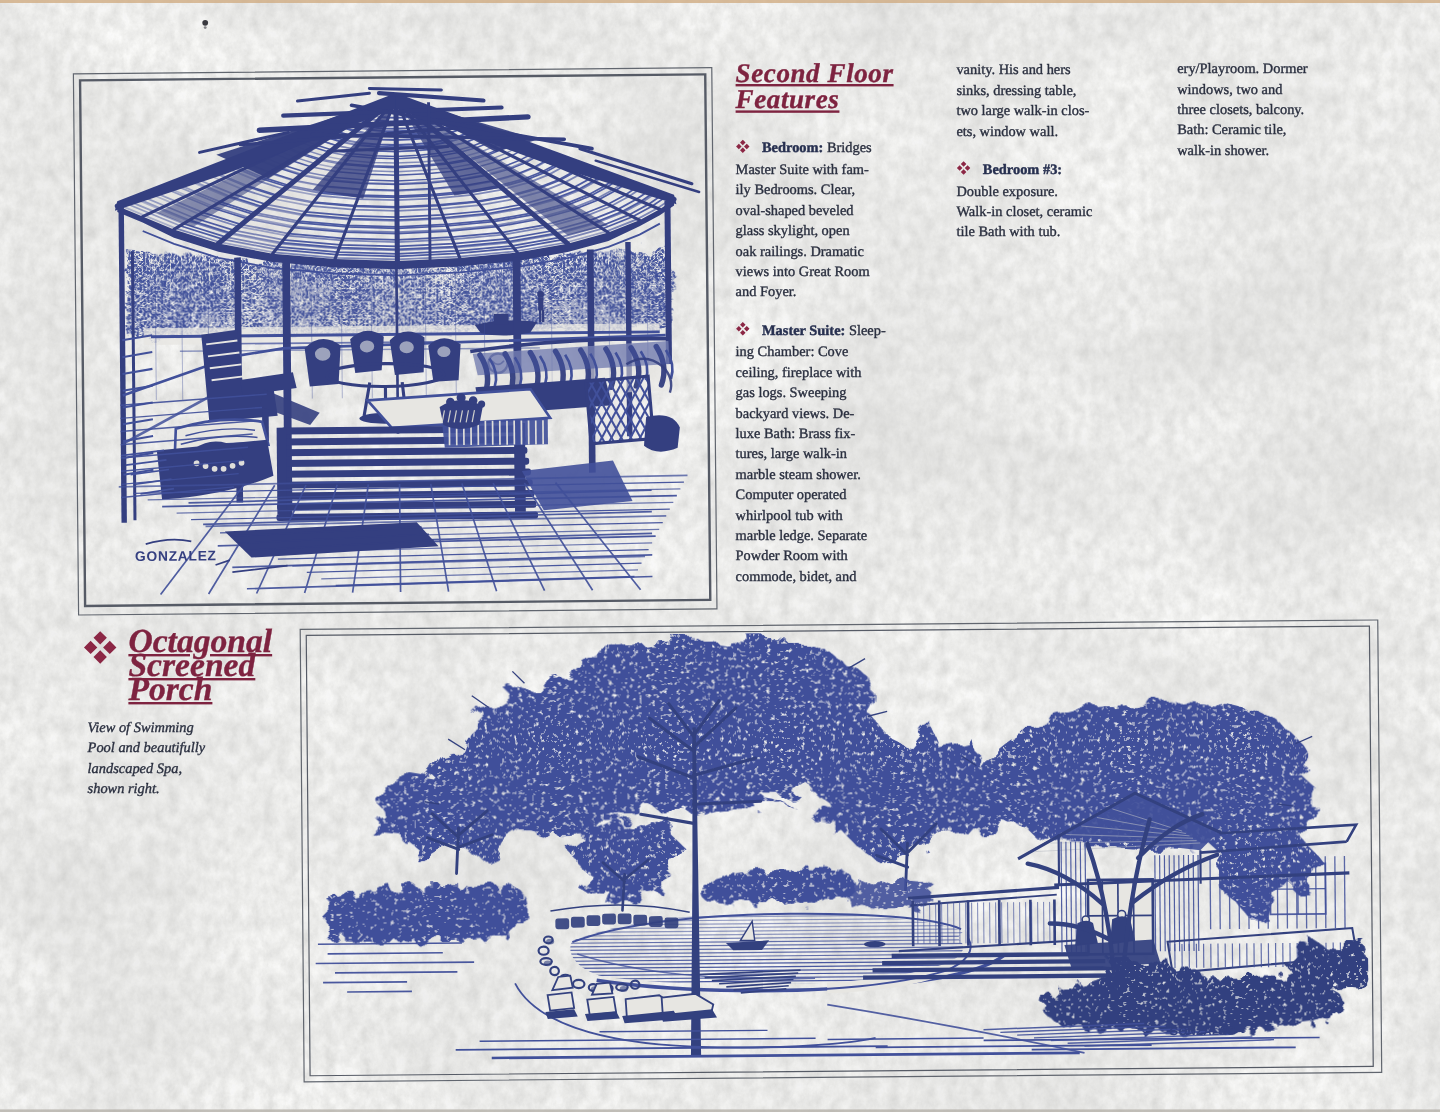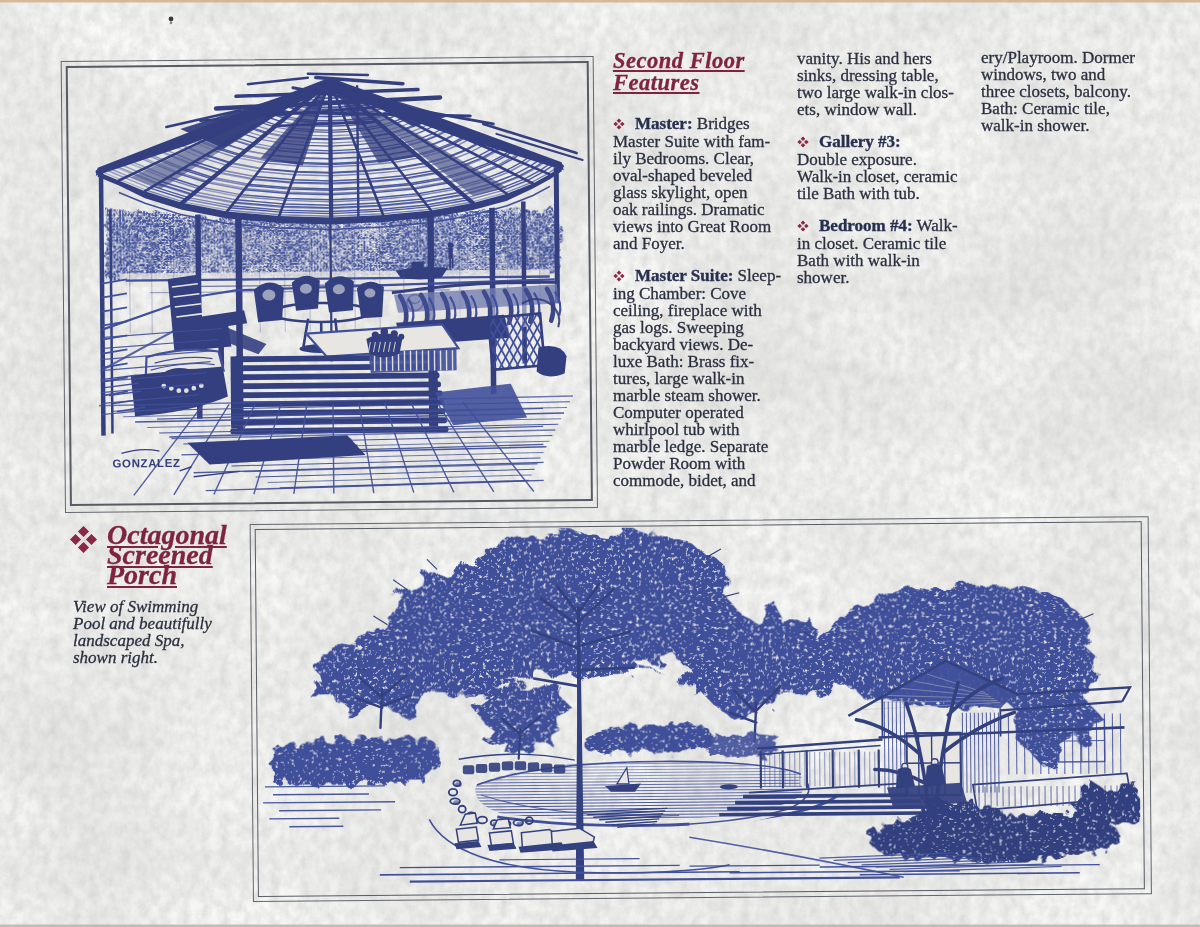--- a/index.html
+++ b/index.html
@@ -1,19 +1,19 @@
 <!DOCTYPE html>
 <html><head>
 <meta charset="utf-8">
 <style>
   html,body{margin:0;padding:0;}
   body{width:1200px;height:927px;position:relative;overflow:hidden;
        background:#e6e5e1;font-family:"Liberation Serif",serif;}
   .abs{position:absolute;}
-  .body-txt{font-size:17px;line-height:17px;color:#2b3040;white-space:nowrap;
+  .body-txt{font-size:12px;line-height:17px;color:#2b3040;white-space:nowrap;
              -webkit-text-stroke:0.3px #2b3040;}
   .body-txt p{margin:0 0 15px 0;}
   b{color:#273050;-webkit-text-stroke:0.35px #273050;}
   .dmk{display:inline-block;vertical-align:-1px;margin-right:10px;}
   .ttl{font-style:italic;font-weight:bold;color:#7e2340;text-decoration:underline;-webkit-text-stroke:0.3px #7e2340;}
 </style>
 </head>
 <body>
 
 <svg class="abs" style="left:0;top:0;" width="1200" height="927">
@@ -495,34 +495,31 @@
 <text x="41" y="400" font-family="Liberation Sans" font-weight="bold" font-size="11.5" fill="#343f80" letter-spacing="0.6">GONZALEZ</text>
 <path d="M50,386 q20,-6 38,-2 M108,404 l12,-4 M122,410 l46,-5" stroke="#343f80" stroke-width="1.4" fill="none"></path>
       </svg></div>
 </div>
 
 <div class="abs ttl" style="left:613px;top:49.5px;width:200px;font-size:22.5px;line-height:22.5px;letter-spacing:0.5px;">Second Floor<br>Features</div>
 
 <div class="abs body-txt" style="left:613px;top:114.9px;">
 <p><span class="dmk"><svg width="12" height="12" viewBox="0 0 24 24">
           <path fill="#8c2745" d="M12 0.8 16.6 5.4 12 10 7.4 5.4Z M5.4 7.4 10 12 5.4 16.6 0.8 12Z M18.6 7.4 23.2 12 18.6 16.6 14 12Z M12 14 16.6 18.6 12 23.2 7.4 18.6Z"></path>
-        </svg></span><b>Master:</b> Bridges<br>Master Suite with fam-<br>ily Bedrooms. Clear,<br>oval-shaped beveled<br>glass skylight, open<br>oak railings. Dramatic<br>views into Great Room<br>and Foyer.</p>
+        </svg></span><b>Bedroom:</b> Bridges<br>Master Suite with fam-<br>ily Bedrooms. Clear,<br>oval-shaped beveled<br>glass skylight, open<br>oak railings. Dramatic<br>views into Great Room<br>and Foyer.</p>
 <p><span class="dmk"><svg width="12" height="12" viewBox="0 0 24 24">
           <path fill="#8c2745" d="M12 0.8 16.6 5.4 12 10 7.4 5.4Z M5.4 7.4 10 12 5.4 16.6 0.8 12Z M18.6 7.4 23.2 12 18.6 16.6 14 12Z M12 14 16.6 18.6 12 23.2 7.4 18.6Z"></path>
         </svg></span><b>Master Suite:</b> Sleep-<br>ing Chamber: Cove<br>ceiling, fireplace with<br>gas logs. Sweeping<br>backyard views. De-<br>luxe Bath: Brass fix-<br>tures, large walk-in<br>marble steam shower.<br>Computer operated<br>whirlpool tub with<br>marble ledge. Separate<br>Powder Room with<br>commode, bidet, and</p>
 </div>
 
 <div class="abs body-txt" style="left:797px;top:50px;">
 <p>vanity. His and hers<br>sinks, dressing table,<br>two large walk-in clos-<br>ets, window wall.</p>
 <p><span class="dmk"><svg width="12" height="12" viewBox="0 0 24 24">
           <path fill="#8c2745" d="M12 0.8 16.6 5.4 12 10 7.4 5.4Z M5.4 7.4 10 12 5.4 16.6 0.8 12Z M18.6 7.4 23.2 12 18.6 16.6 14 12Z M12 14 16.6 18.6 12 23.2 7.4 18.6Z"></path>
-        </svg></span><b>Gallery #3:</b><br>Double exposure.<br>Walk-in closet, ceramic<br>tile Bath with tub.</p>
-<p><span class="dmk"><svg width="12" height="12" viewBox="0 0 24 24">
-          <path fill="#8c2745" d="M12 0.8 16.6 5.4 12 10 7.4 5.4Z M5.4 7.4 10 12 5.4 16.6 0.8 12Z M18.6 7.4 23.2 12 18.6 16.6 14 12Z M12 14 16.6 18.6 12 23.2 7.4 18.6Z"></path>
-        </svg></span><b>Bedroom #4:</b> Walk-<br>in closet. Ceramic tile<br>Bath with walk-in<br>shower.</p>
+        </svg></span><b>Bedroom #3:</b><br>Double exposure.<br>Walk-in closet, ceramic<br>tile Bath with tub.</p>
 </div>
 
 <div class="abs body-txt" style="left:981px;top:48.7px;">
 <p>ery/Playroom. Dormer<br>windows, two and<br>three closets, balcony.<br>Bath: Ceramic tile,<br>walk-in shower.</p>
 </div>
 
 <svg class="abs" style="left:69px;top:525px;" width="29" height="29" viewBox="0 0 24 24">
     <path fill="#8c2745" d="M12 0.8 16.6 5.4 12 10 7.4 5.4Z M5.4 7.4 10 12 5.4 16.6 0.8 12Z M18.6 7.4 23.2 12 18.6 16.6 14 12Z M12 14 16.6 18.6 12 23.2 7.4 18.6Z"></path>
   </svg>
 

